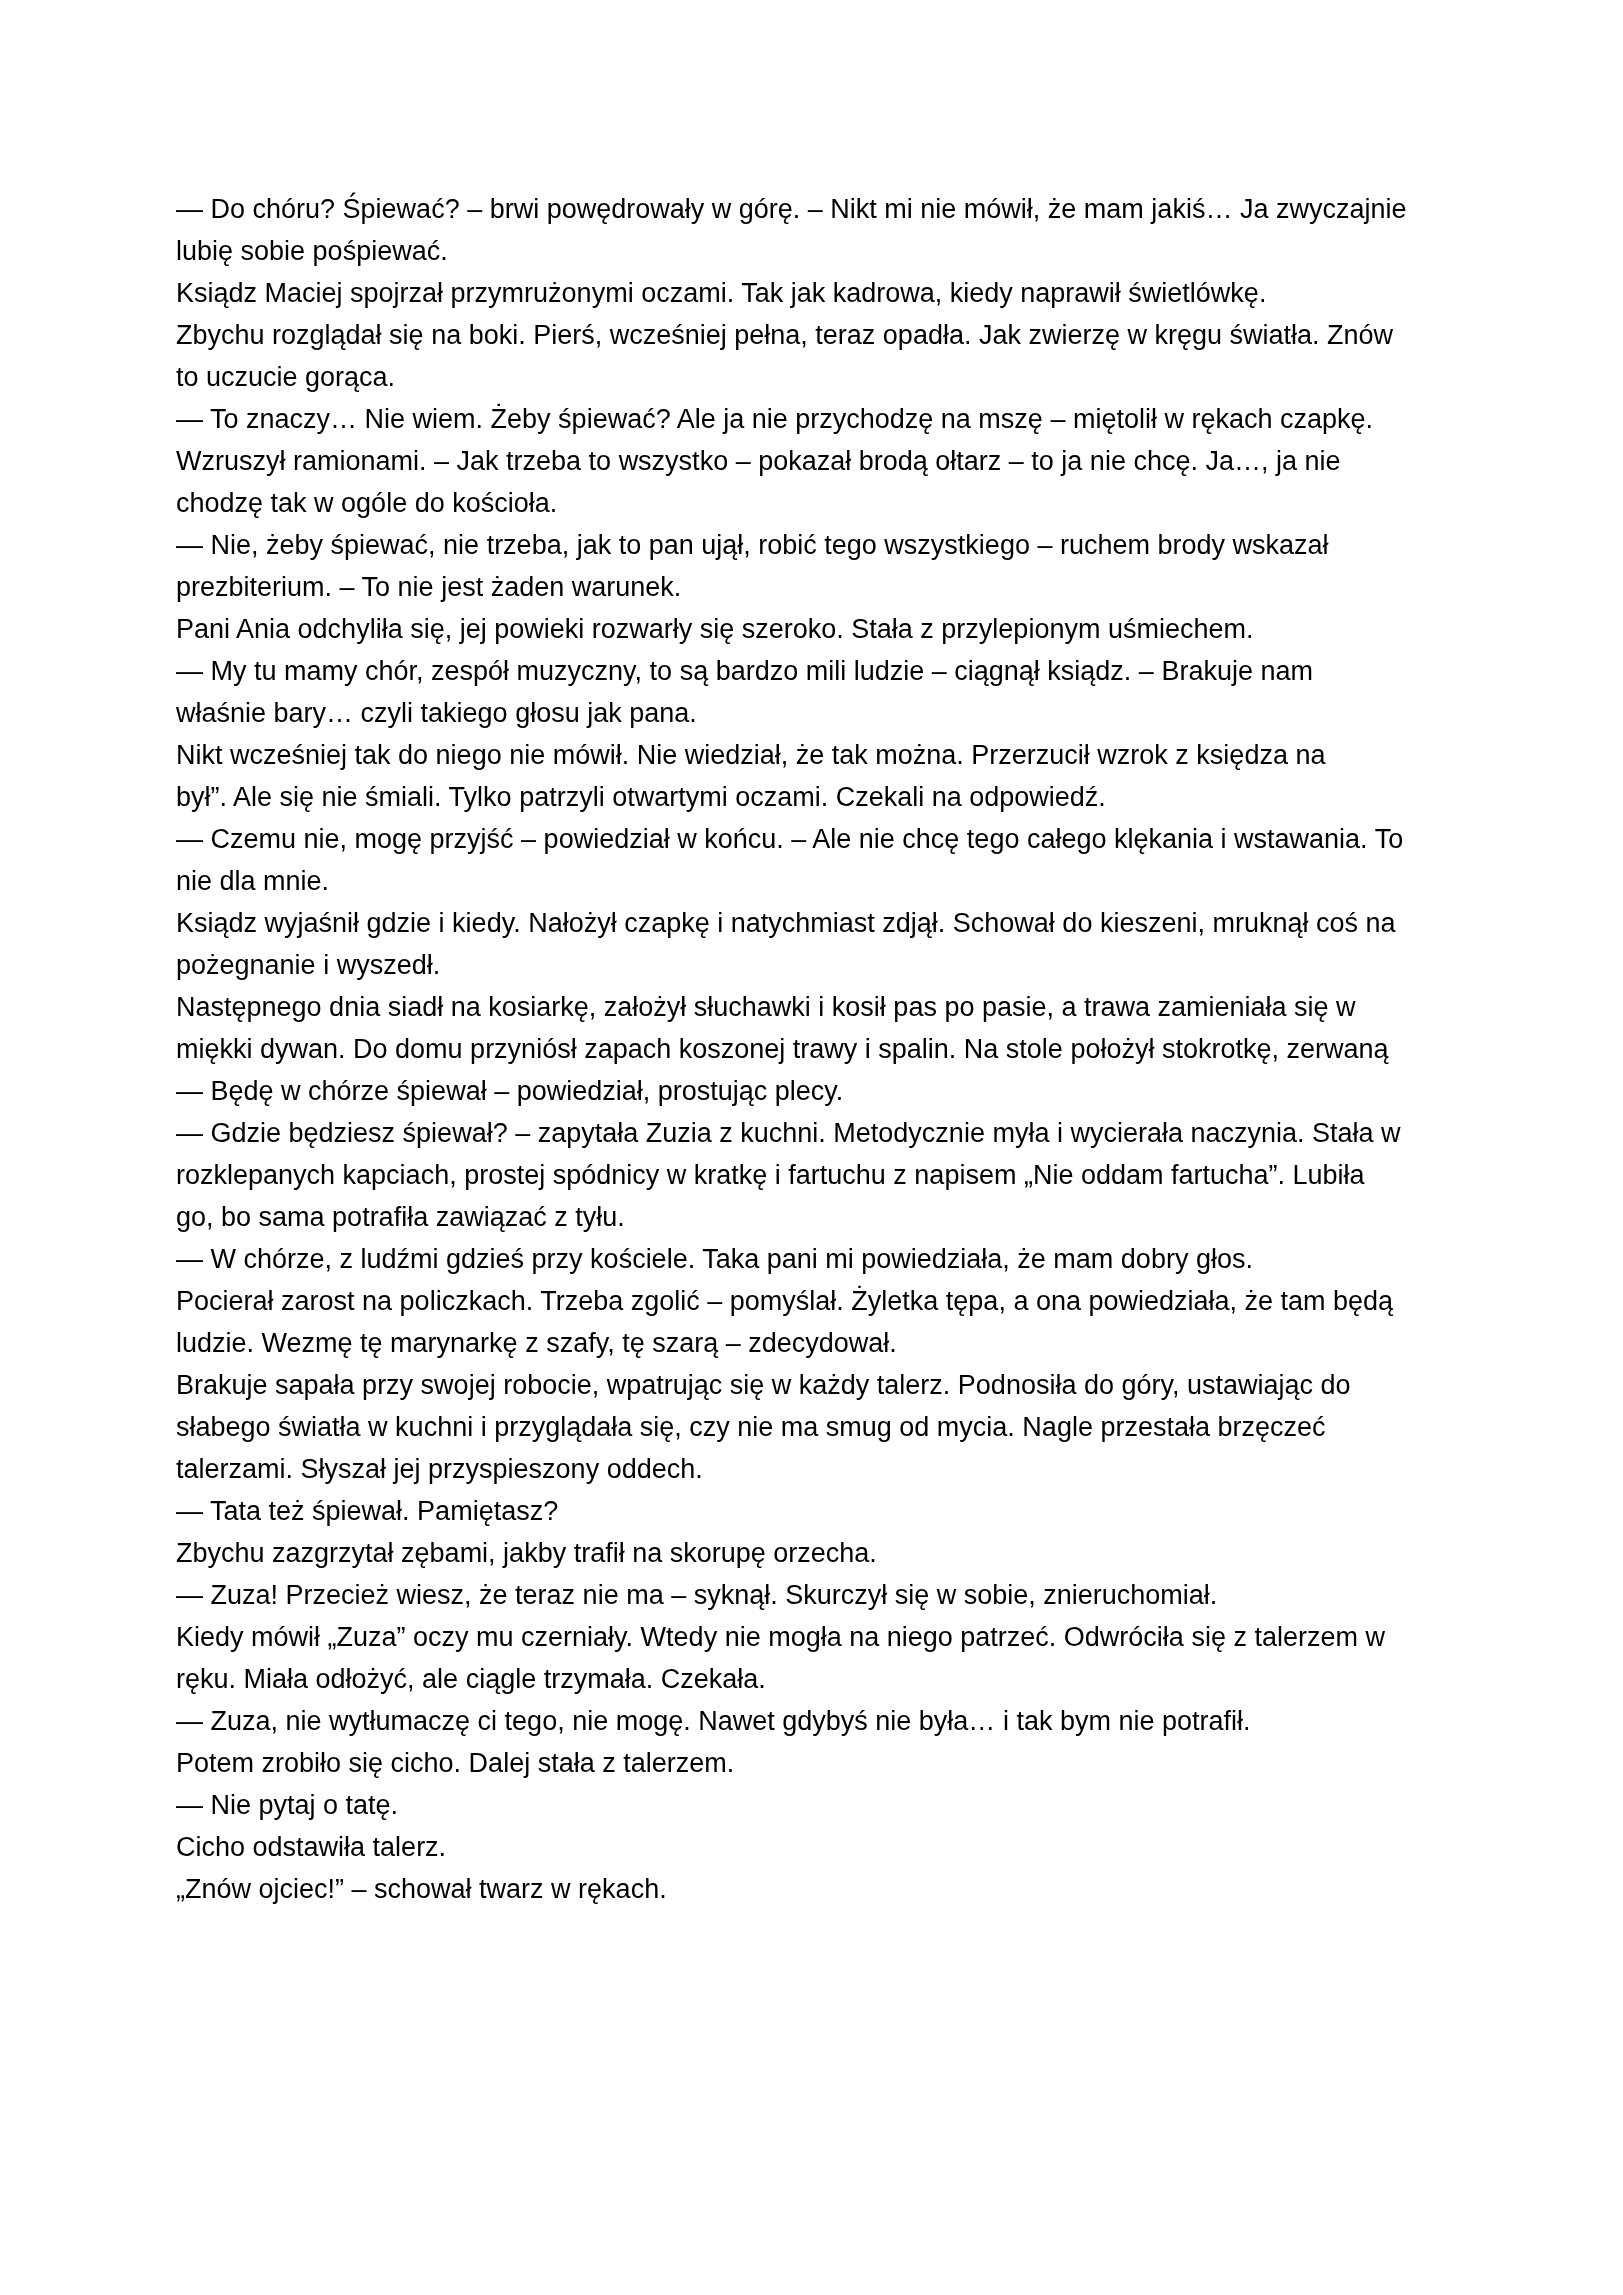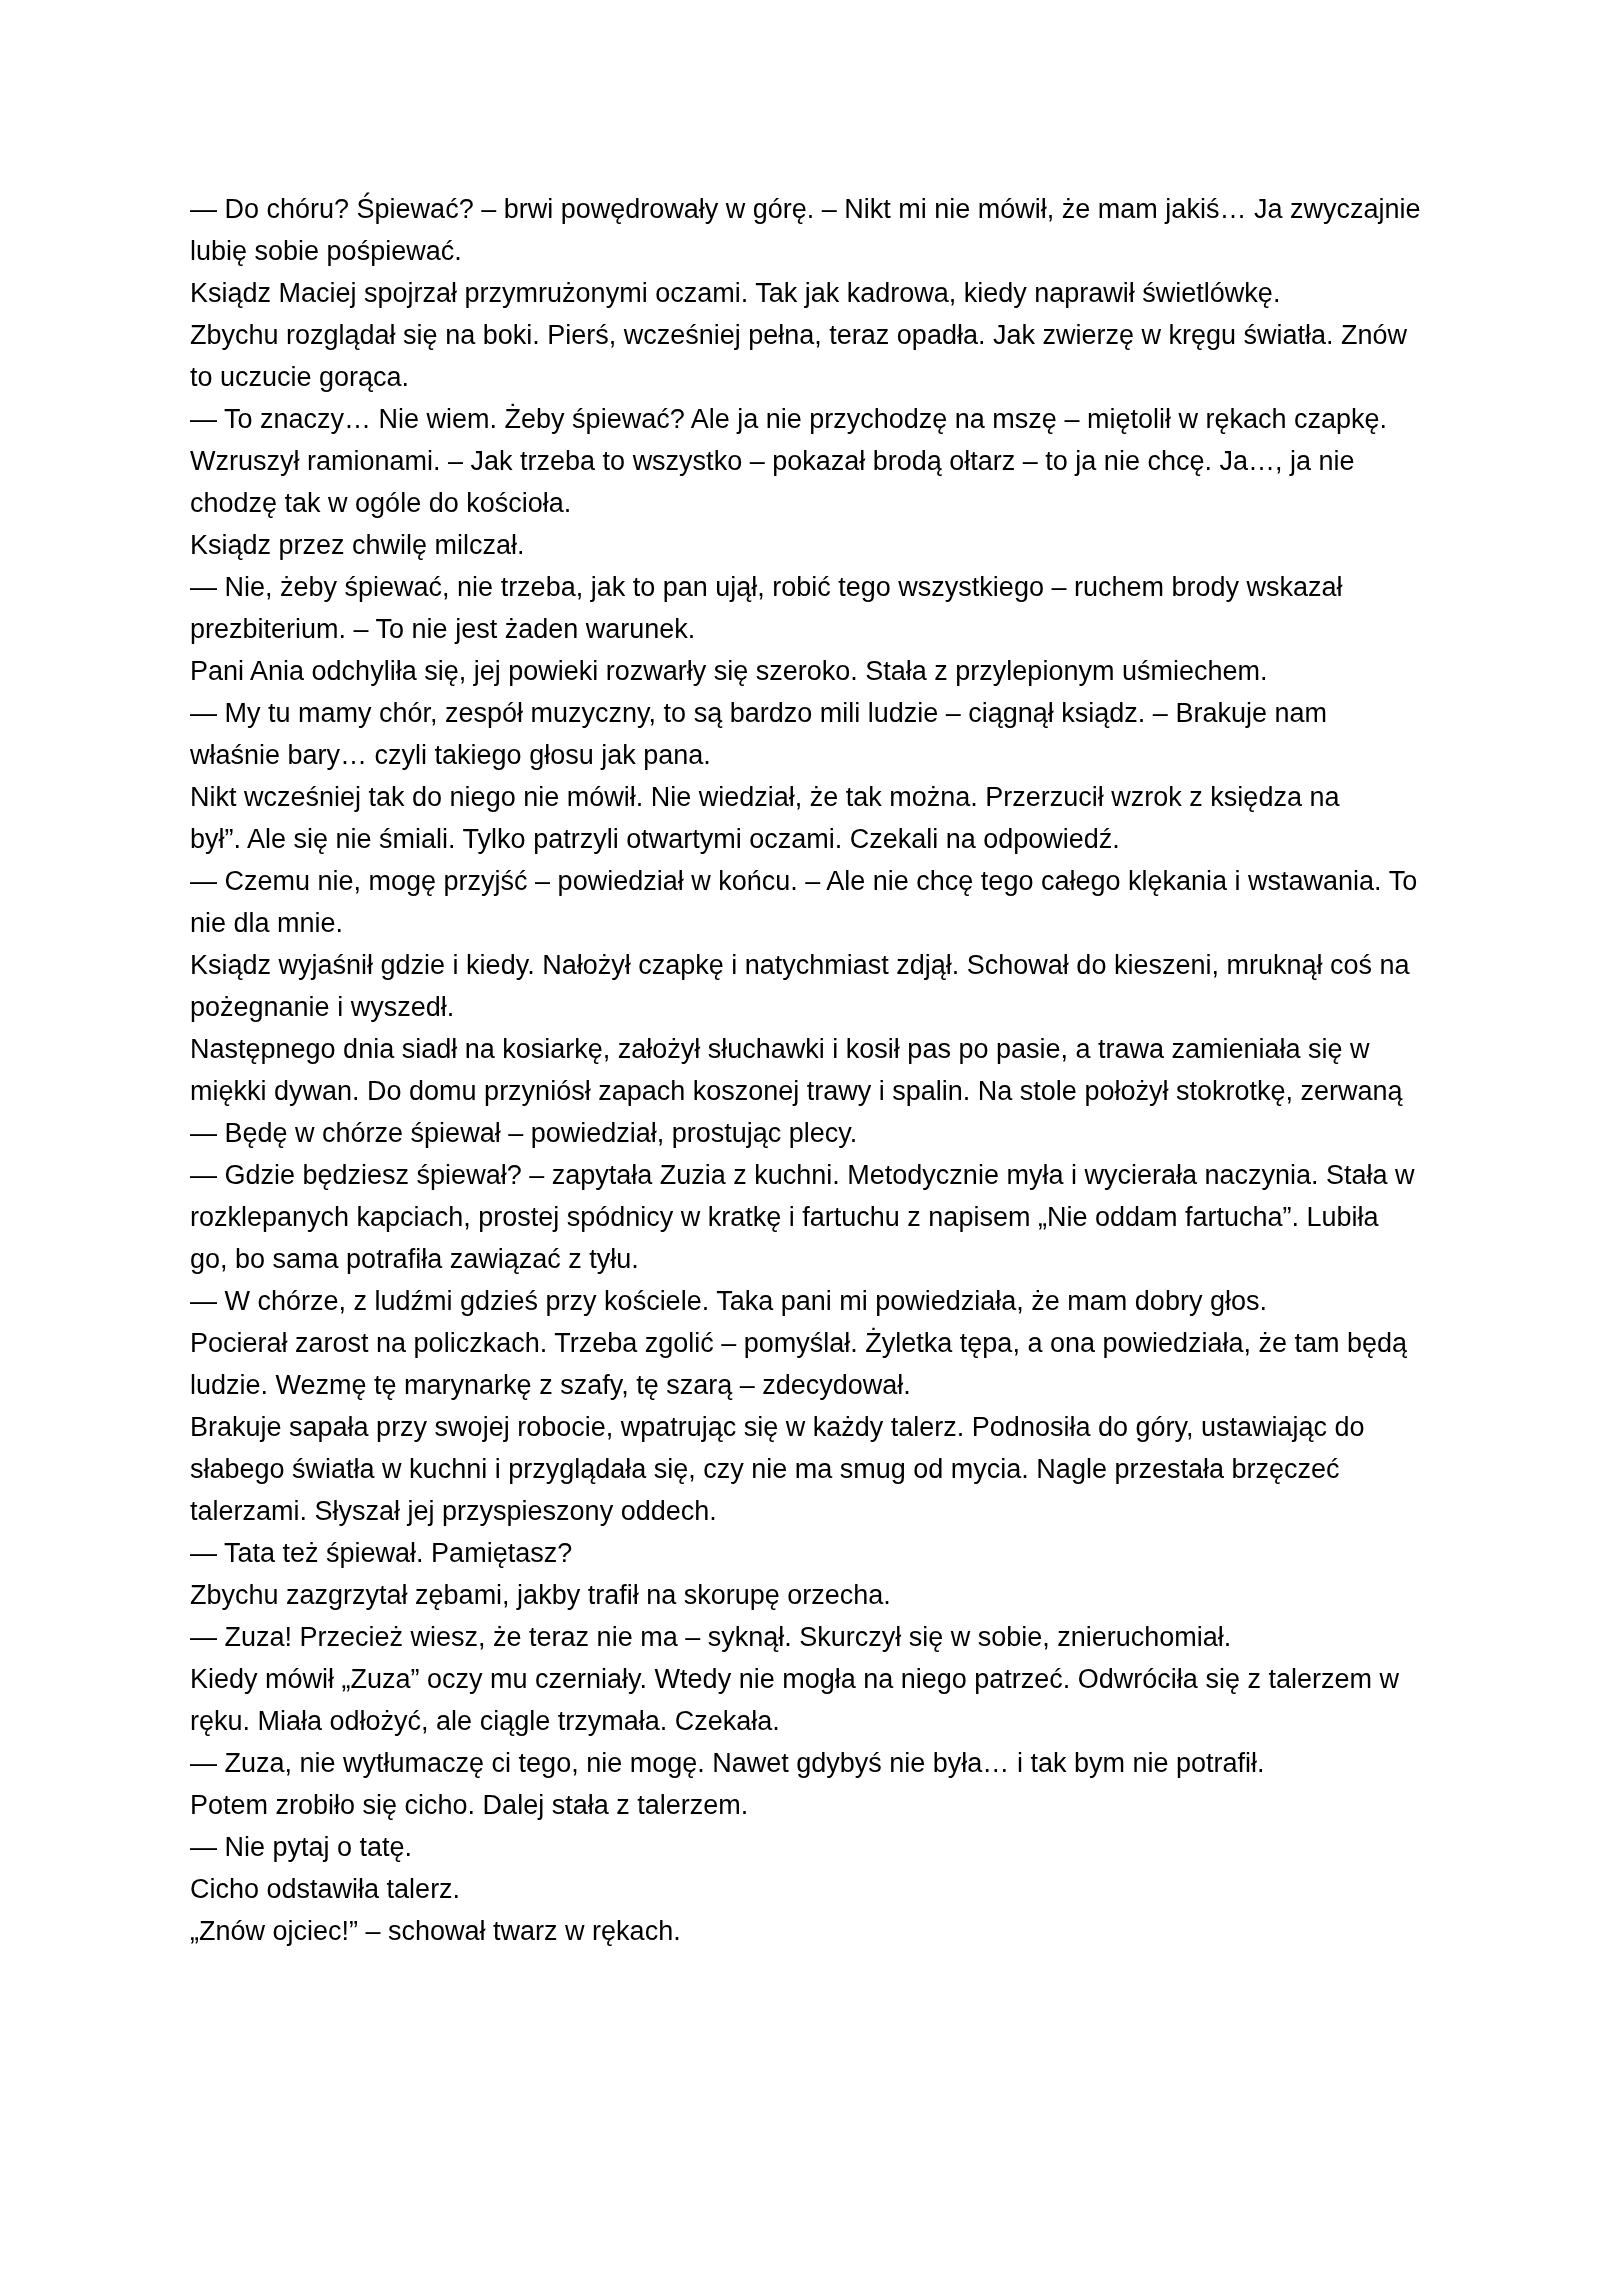--- a/index.html
+++ b/index.html
@@ -9,21 +9,21 @@
   }
   .page {
     position: relative;
     width: 1623px;
     height: 2295px;
     background: #ffffff;
     overflow: hidden;
   }
   .text-block {
     position: absolute;
-    left: 190px;
+    left: 176px;
     top: 188px;
     width: 1283px;
   }
   .line {
     font-family: "Liberation Sans", sans-serif;
     font-size: 27px;
     line-height: 42px;
     color: #000000;
     white-space: pre;
     text-align: left;
@@ -35,21 +35,20 @@
 <div class="page">
   <div class="text-block">
       <div class="line">— Do chóru? Śpiewać? – brwi powędrowały w górę. – Nikt mi nie mówił, że mam jakiś… Ja zwyczajnie</div>
       <div class="line">lubię sobie pośpiewać.</div>
       <div class="line">Ksiądz Maciej spojrzał przymrużonymi oczami. Tak jak kadrowa, kiedy naprawił świetlówkę.</div>
       <div class="line">Zbychu rozglądał się na boki. Pierś, wcześniej pełna, teraz opadła. Jak zwierzę w kręgu światła. Znów</div>
       <div class="line">to uczucie gorąca.</div>
       <div class="line">— To znaczy… Nie wiem. Żeby śpiewać? Ale ja nie przychodzę na mszę – miętolił w rękach czapkę.</div>
       <div class="line">Wzruszył ramionami. – Jak trzeba to wszystko – pokazał brodą ołtarz – to ja nie chcę. Ja…, ja nie</div>
       <div class="line">chodzę tak w ogóle do kościoła.</div>
-      <div class="line">Ksiądz przez chwilę milczał.</div>
       <div class="line">— Nie, żeby śpiewać, nie trzeba, jak to pan ujął, robić tego wszystkiego – ruchem brody wskazał</div>
       <div class="line">prezbiterium. – To nie jest żaden warunek.</div>
       <div class="line">Pani Ania odchyliła się, jej powieki rozwarły się szeroko. Stała z przylepionym uśmiechem.</div>
       <div class="line">— My tu mamy chór, zespół muzyczny, to są bardzo mili ludzie – ciągnął ksiądz. – Brakuje nam</div>
       <div class="line">właśnie bary… czyli takiego głosu jak pana.</div>
       <div class="line">Nikt wcześniej tak do niego nie mówił. Nie wiedział, że tak można. Przerzucił wzrok z księdza na</div>
       <div class="line">był”. Ale się nie śmiali. Tylko patrzyli otwartymi oczami. Czekali na odpowiedź.</div>
       <div class="line">— Czemu nie, mogę przyjść – powiedział w końcu. – Ale nie chcę tego całego klękania i wstawania. To</div>
       <div class="line">nie dla mnie.</div>
       <div class="line">Ksiądz wyjaśnił gdzie i kiedy. Nałożył czapkę i natychmiast zdjął. Schował do kieszeni, mruknął coś na</div>

